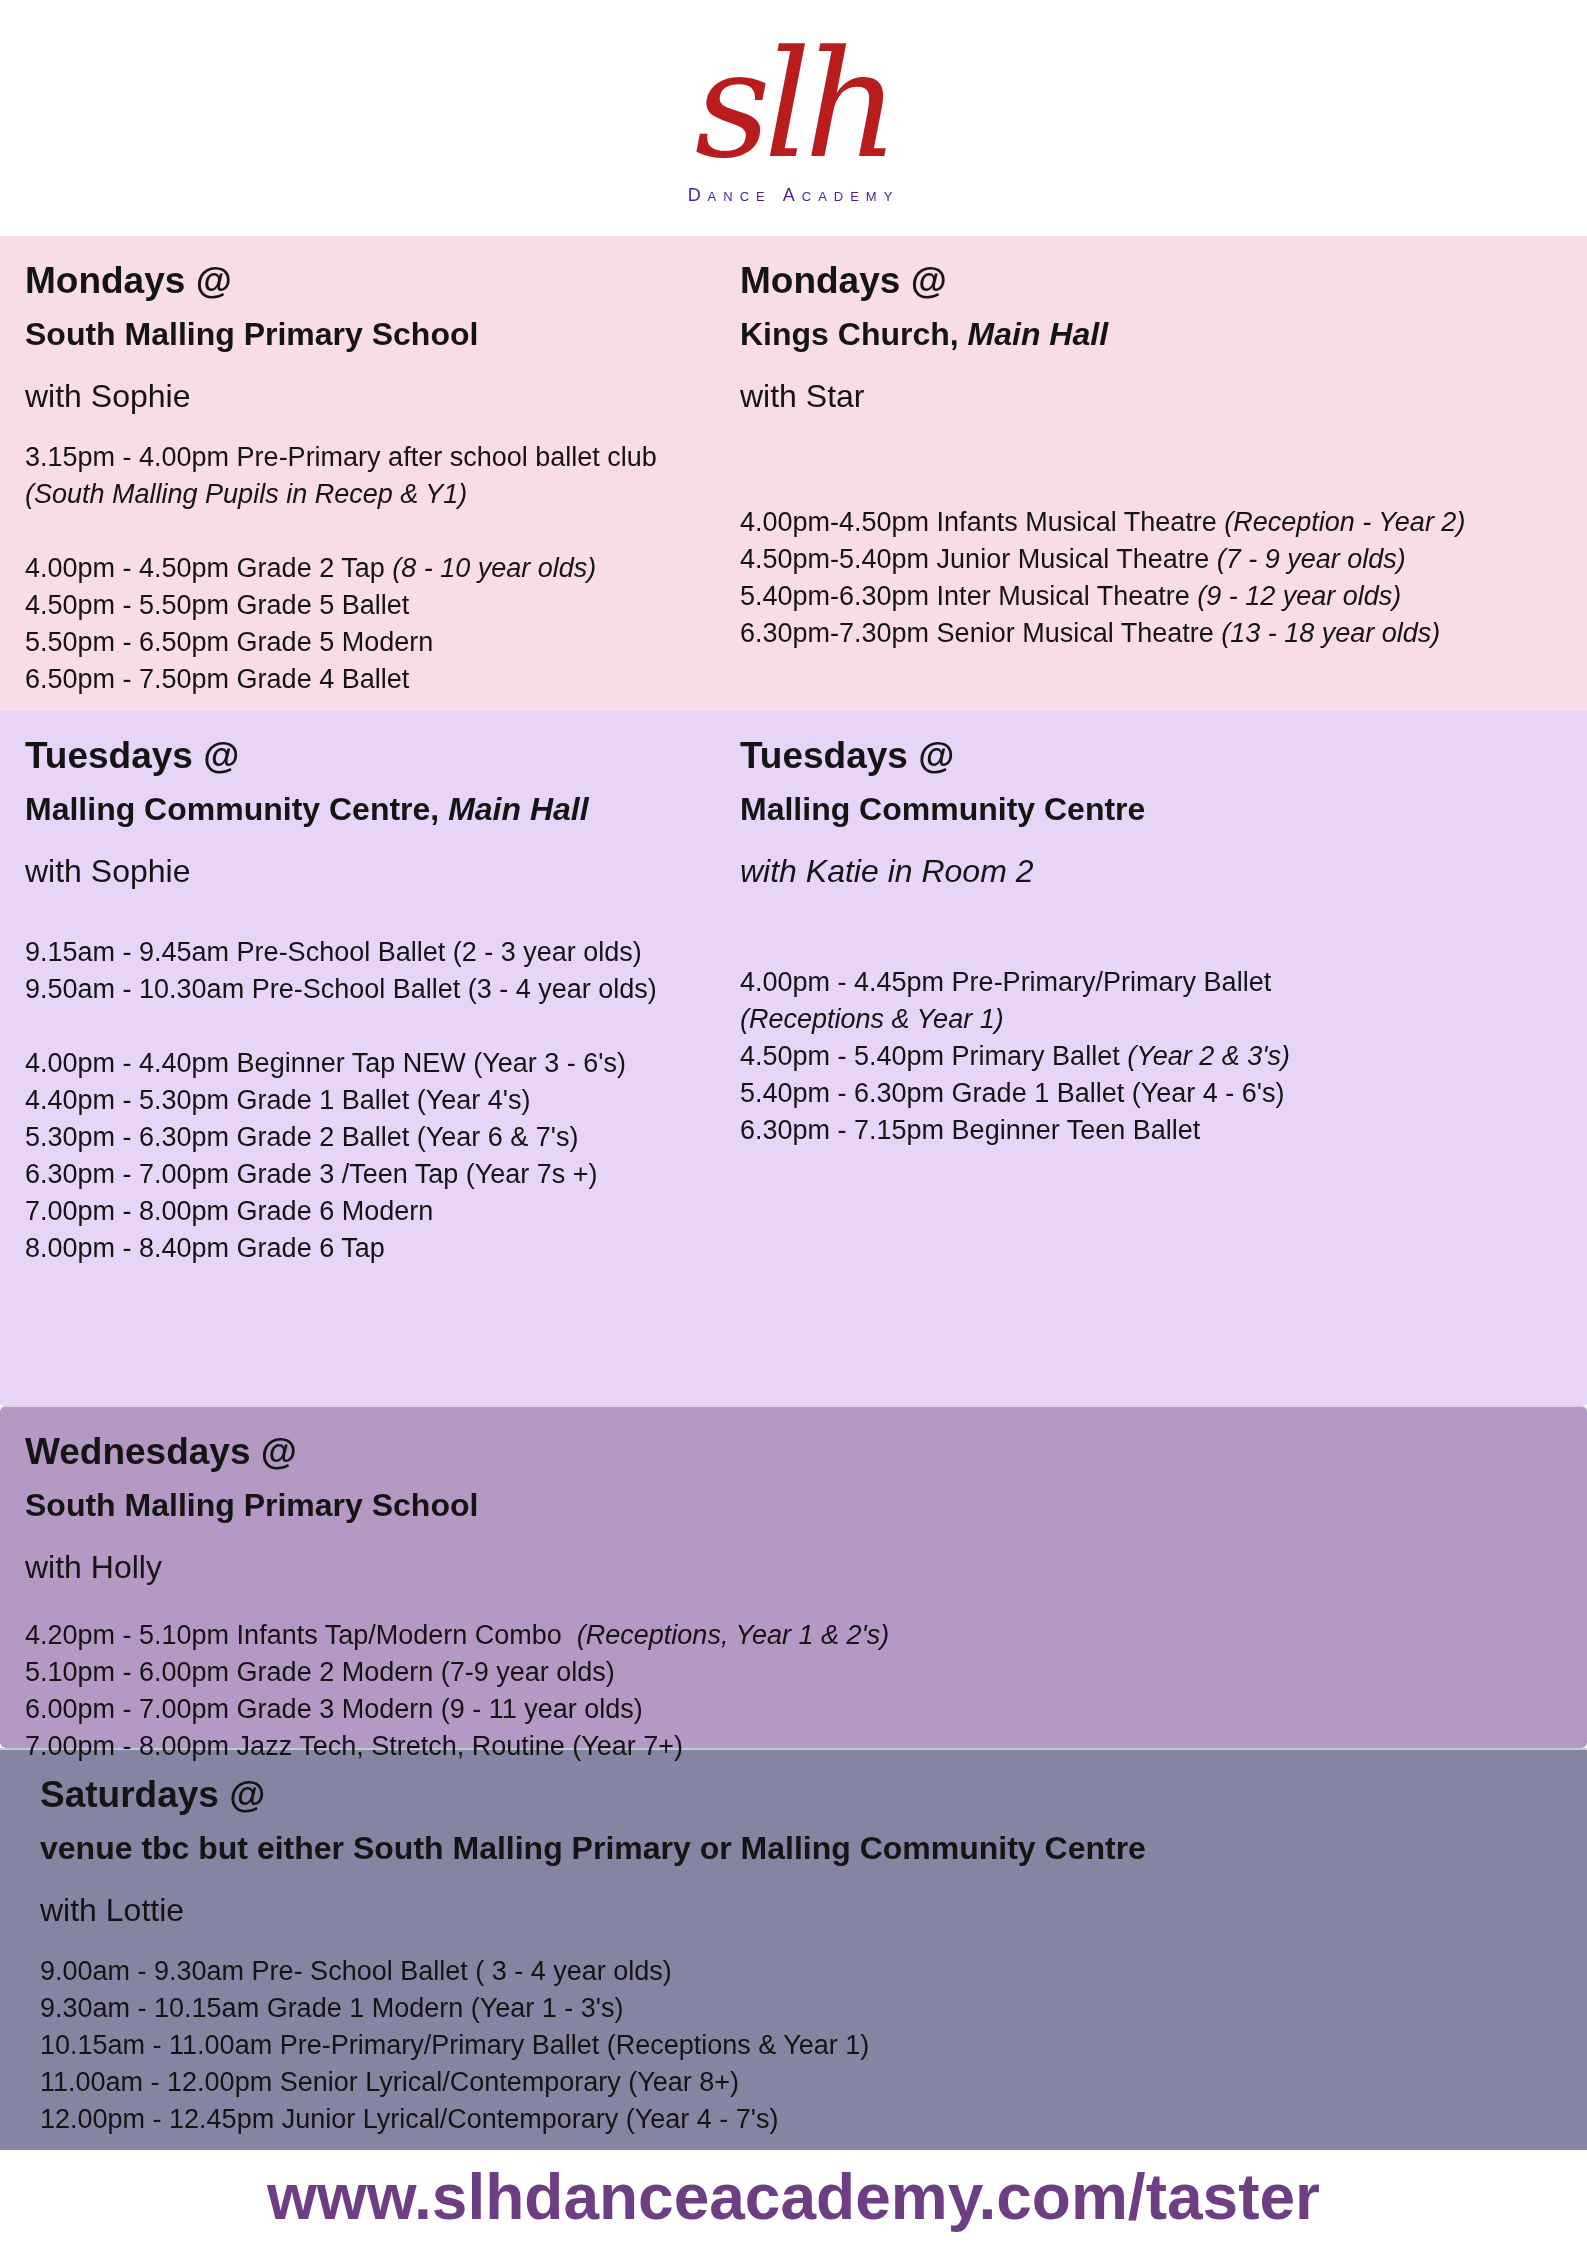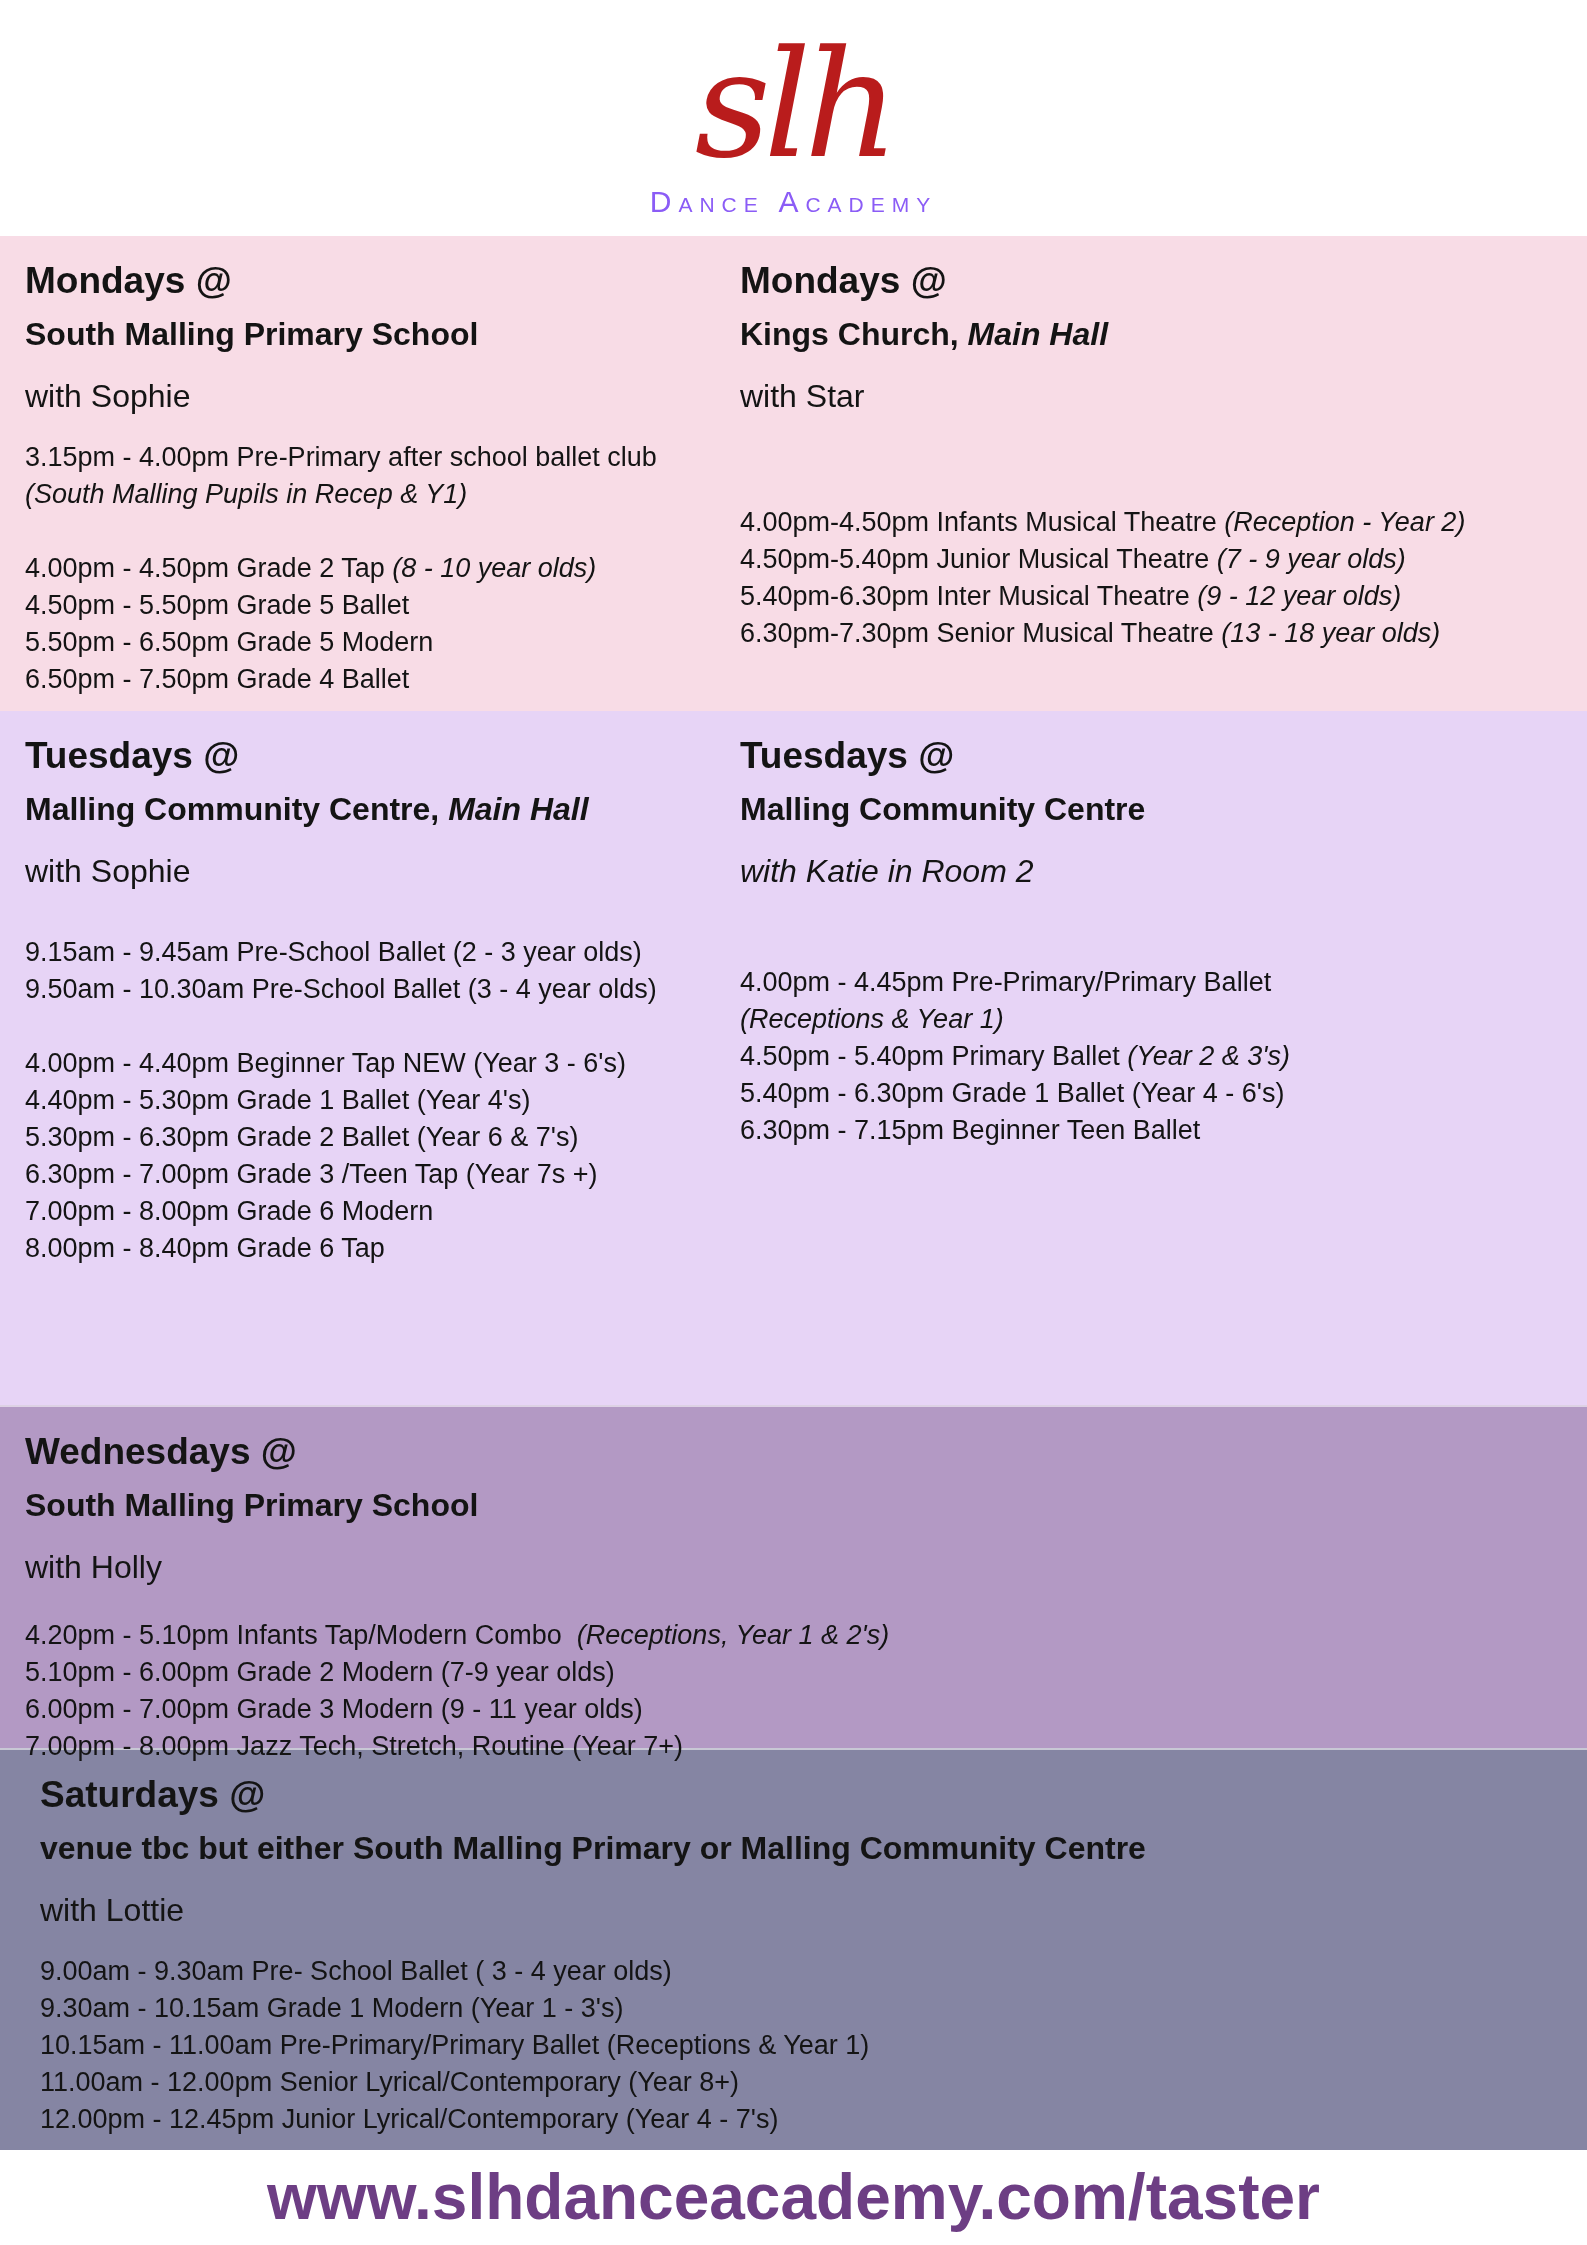--- a/index.html
+++ b/index.html
@@ -10,31 +10,31 @@
   }
   .page{width:1587px;height:2245px;display:flex;flex-direction:column;}
   
   header{height:345px;box-sizing:border-box;text-align:center;padding-top:28px;}
   .logo-script{
     font-family:"DejaVu Serif","Liberation Serif",serif;
     font-style:italic;font-size:148px;line-height:1.05;
     color:#b91c1c;letter-spacing:-7px;
   }
   .logo-sub{
-    font-variant:small-caps;font-size:30px;letter-spacing:7px;
-    color:#8b5cf6;margin-top:2px;
+    font-variant:small-caps;font-size:18px;letter-spacing:7px;
+    color:#4c1d95;margin-top:2px;
   }
   .title{
     margin:22px 0 0;font-size:62px;font-weight:bold;color:#6d3e84;letter-spacing:0;
   }
   
   .band{box-sizing:border-box;padding:22px 28px 0 25px;}
   .band-mondays{height:475px;}
   .band-tuesdays{height:694px;}
-  .band-wednesdays{height:343px;border-top:2px solid rgba(255,255,255,.55);}
+  .band-wednesdays{height:343px;border-top:2px solid rgba(255,255,255,.55);border-radius:6px;}
   .band-saturdays{height:402px;border-top:2px solid rgba(255,255,255,.55);padding-left:40px;}
   .cols{display:grid;grid-template-columns:715px 1fr;}
   .cols.single{grid-template-columns:1fr;}
   .day{margin:0 0 10px;font-size:37px;font-weight:bold;line-height:1.25;}
   .venue{margin:0;font-size:32px;font-weight:bold;line-height:1.25;}
   .teacher{margin:22px 0 0;font-size:32px;line-height:1.3;}
   .classes{font-size:27px;line-height:37px;white-space:pre-wrap;}
   .class-line{min-height:37px;}
   .it{font-style:italic;}
   

